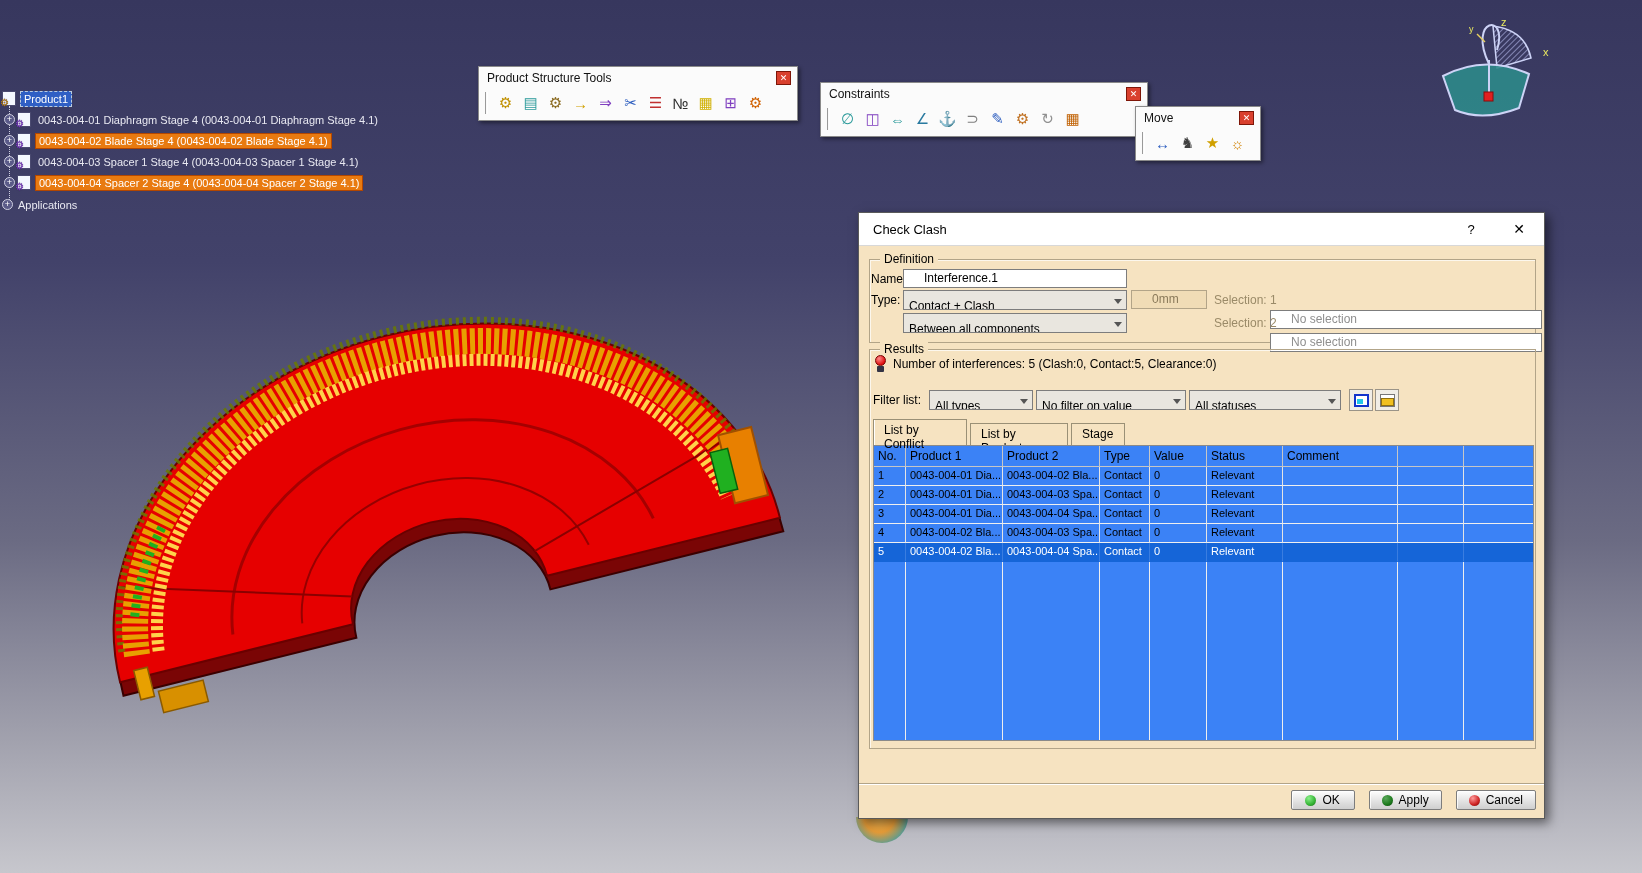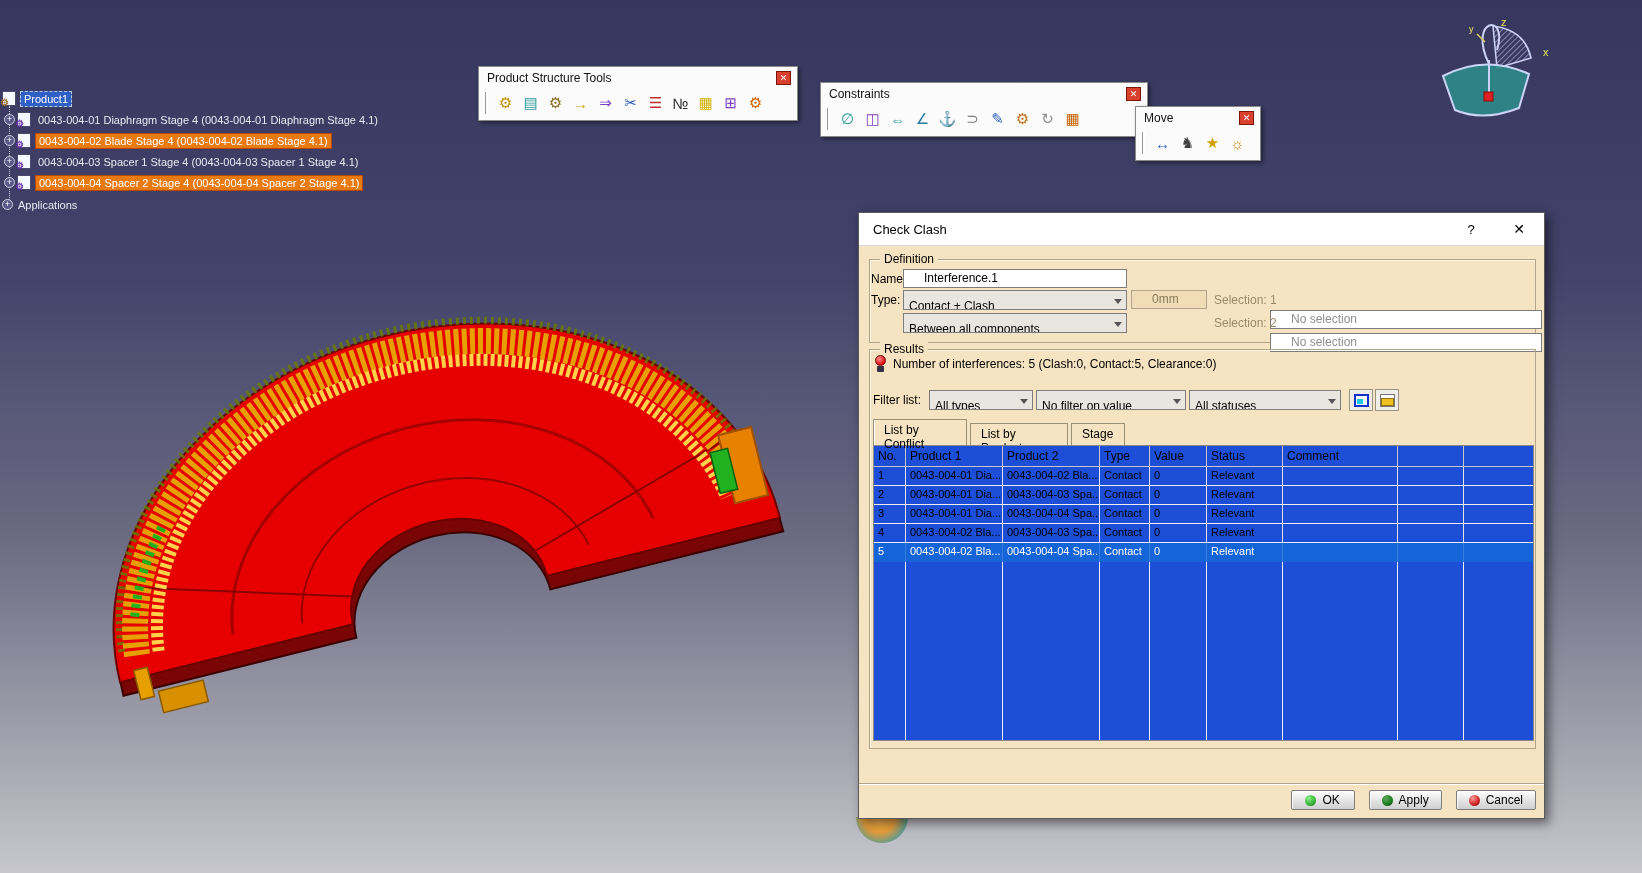--- a/index.html
+++ b/index.html
@@ -82,21 +82,21 @@
   .win-glyph { width:15px; height:13px; background:#fff; border:2px solid #1133cc; position:relative; }
   .win-glyph::after { content:""; position:absolute; left:1px; bottom:1px; width:6px; height:5px; background:#22c7e8; }
   .folder-glyph { width:15px; height:13px; background:#fff; border:1px solid #777; position:relative; }
   .folder-glyph::after { content:""; position:absolute; left:0px; bottom:0px; width:11px; height:6px;
                          background:#f0c020; border:1px solid #907010; }
 
   .tab { position:absolute; height:22px; background:#f6e3c1; border:1px solid #9a9076; border-bottom:none;
          padding:3px 10px 0 10px; font-size:12px; cursor:default; }
   .tab.active { height:26px; top:206px !important; z-index:2; box-shadow:1px 0 0 #fff inset; }
 
-  .tbl { position:absolute; left:14px; top:232px; width:661px; height:296px; background:#1d4ed8;
+  .tbl { position:absolute; left:14px; top:232px; width:661px; height:296px; background:#3b82f6;
          border:1px solid #8a8a8a; display:flex; flex-direction:column; overflow:hidden; font-size:11px; }
   .thead, .trowg, .tfill { display:grid; grid-template-columns:32px 97px 97px 50px 57px 76px 115px 66px 1fr; }
   .thead { height:21px; }
   .thead .c { border-right:1px solid #c6c6c6; border-bottom:1px solid #c6c6c6; padding:3px 4px 0 4px; font-size:12px; white-space:nowrap; overflow:hidden;}
   .trowg { height:19px; }
   .trowg .c { border-right:1px solid #e4e4e4; border-bottom:1px solid #efefef; padding:2px 4px 0 4px; white-space:nowrap; overflow:hidden; }
   .trowg.selected { background:#1565d8; color:#fff; }
   .trowg.selected .c { border-right-color:#3a7de0; border-bottom-color:#1565d8; }
   .tfill { flex:1; }
   .tfill .c { border-right:1px solid #eeeeee; }

